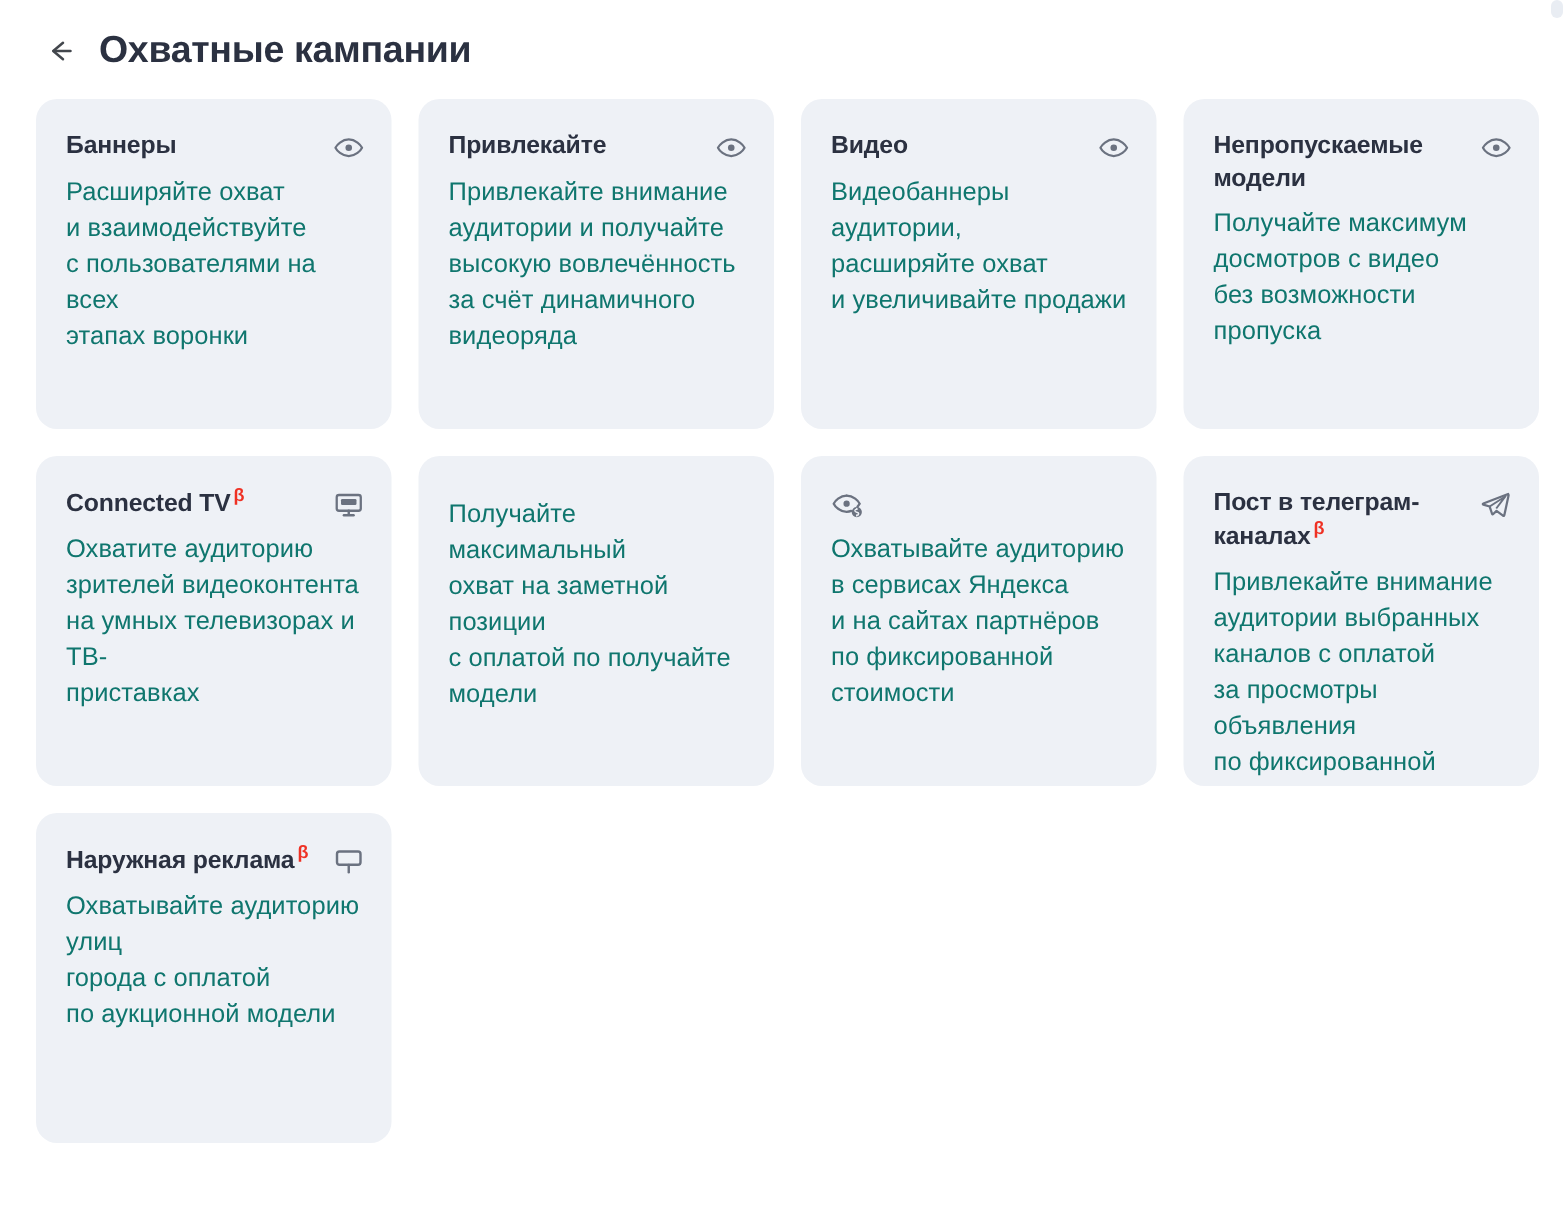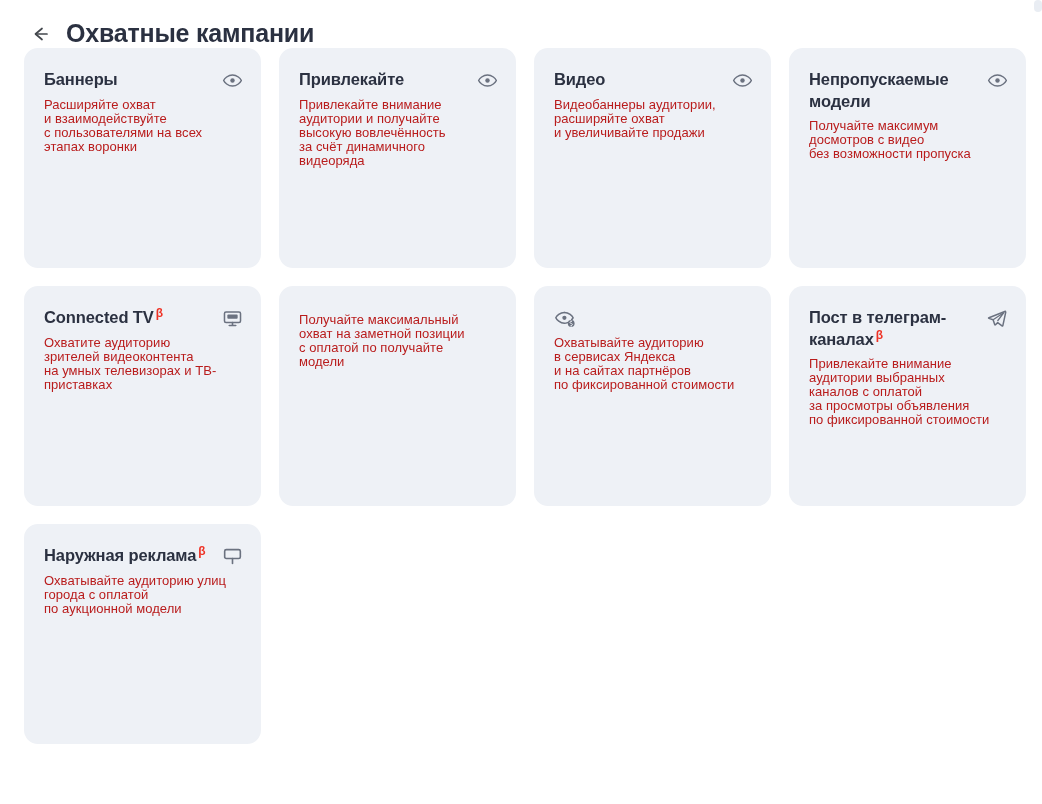--- a/index.html
+++ b/index.html
@@ -40,20 +40,21 @@
     font-size: 25px;
     font-weight: 700;
     color: #2b3141;
     letter-spacing: -0.2px;
     line-height: 30px;
     white-space: nowrap;
   }
 
   
   .cards-grid {
+    margin-top: 18px;
     padding-left: 24px;
     display: grid;
     grid-template-columns: repeat(4, 237px);
     column-gap: 18px;
     row-gap: 18px;
     width: 1000px;
     box-sizing: border-box;
   }
 
   .card {
@@ -105,23 +106,23 @@
     height: 22px;
     color: #6b7280;
     display: flex;
     align-items: center;
     justify-content: center;
     margin-top: 1px;
   }
   .card-icon svg { display: block; }
   .card-desc {
     margin-top: 7px;
-    font-size: 13px;
-    line-height: 14px;
-    color: #b91c1c;
+    font-size: 17px;
+    line-height: 24px;
+    color: #0f766e;
     white-space: pre-line;
     letter-spacing: 0.05px;
   }
 
   
   .scroll-hint {
     position: absolute;
     top: 0;
     right: 0;
     width: 8px;

